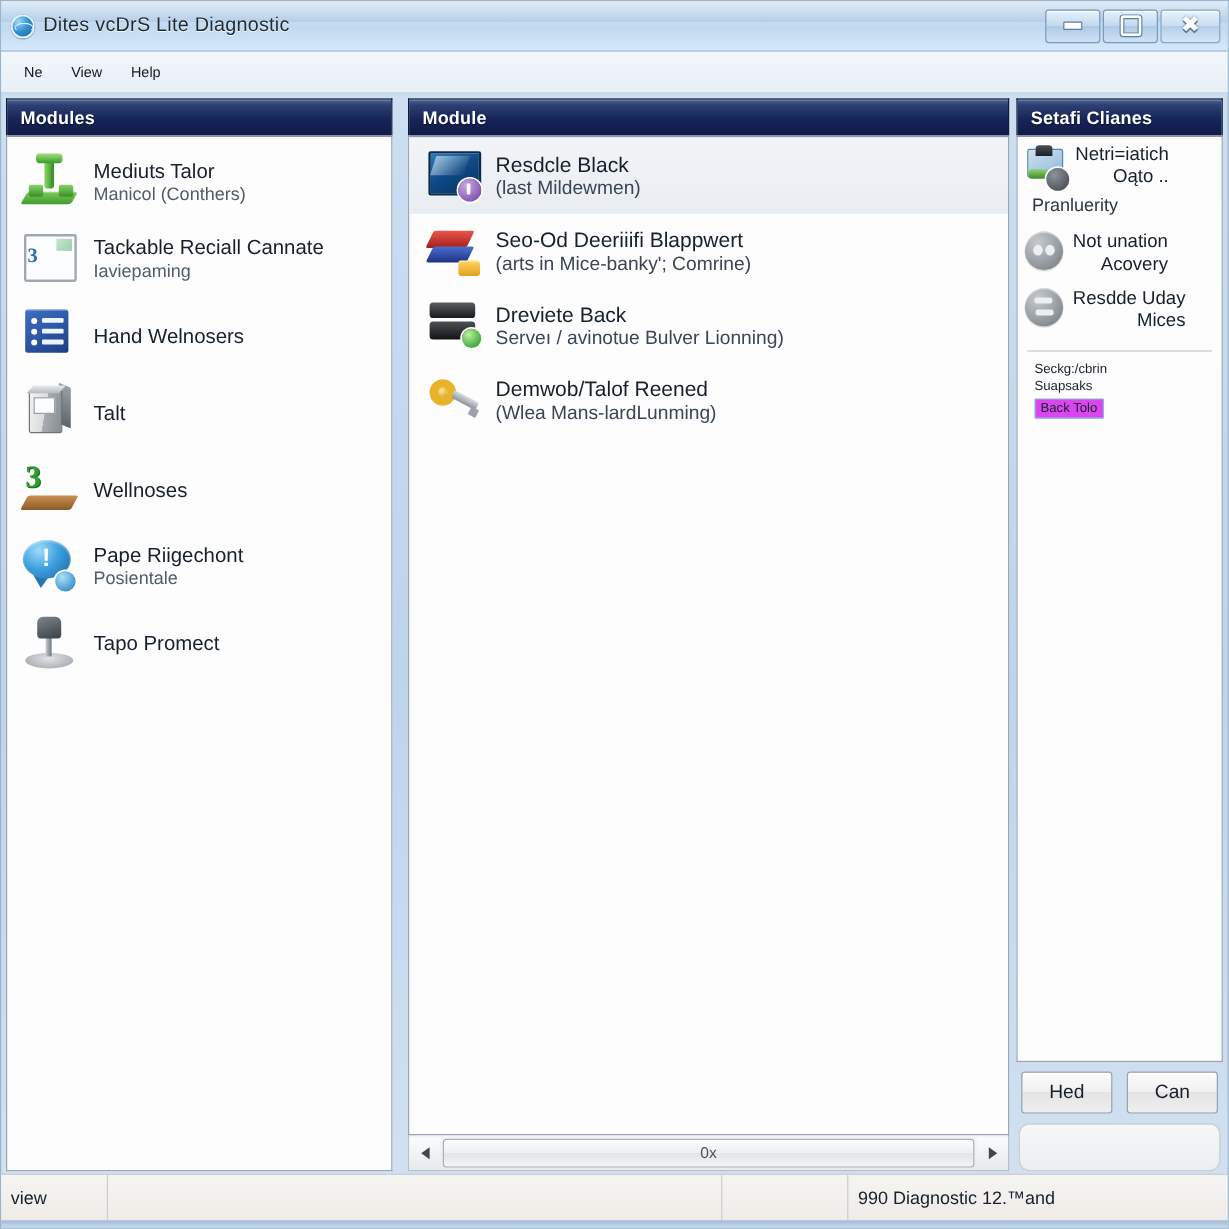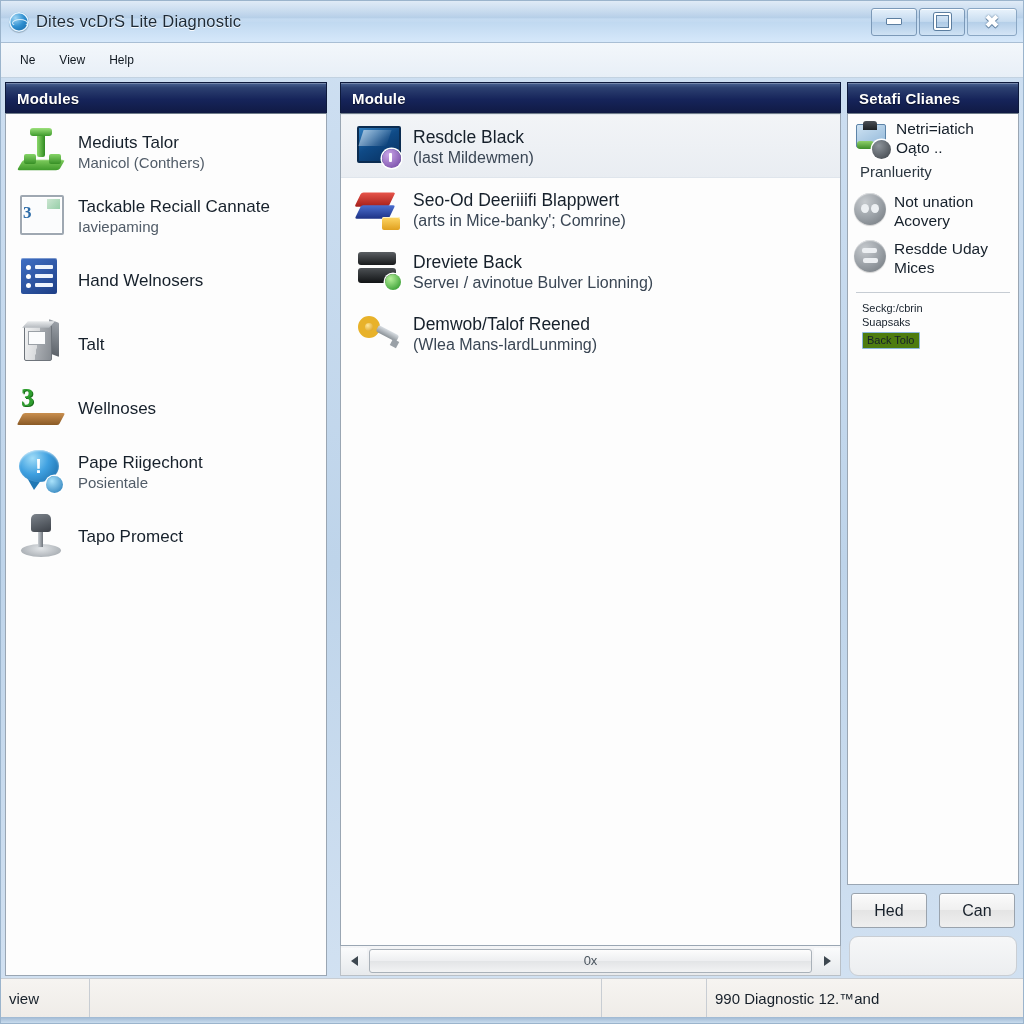--- a/index.html
+++ b/index.html
@@ -227,28 +227,28 @@
   .rb-ico{flex:0 0 32px;height:32px;border-radius:50%;position:relative;
     background:radial-gradient(circle at 34% 28%,#c6cace 0%,#9aa0a6 52%,#6f757b 100%);
     box-shadow:inset 0 1px 1px rgba(255,255,255,.6),0 1px 1px rgba(0,0,0,.18);}
   .rb-ico .m1{position:absolute;left:7px;top:11px;width:8px;height:9px;border-radius:50%;background:#eceff2;}
   .rb-ico .m2{position:absolute;right:7px;top:11px;width:8px;height:9px;border-radius:50%;background:#eceff2;}
   .rb-ico.alt .m1{left:8px;top:8px;width:15px;height:5px;border-radius:2px;}
   .rb-ico.alt .m2{right:8px;top:18px;width:15px;height:5px;border-radius:2px;}
 
   
   .rp-row{display:flex;align-items:flex-start;gap:8px;padding:6px 4px 4px 6px;}
-  .rp-row .rp-txt{min-width:0;}
+  .rp-row .rp-txt{min-width:0;text-align:right;}
   .rp-t{font-size:15.5px;color:#16202b;line-height:1.2;white-space:nowrap;}
   .rp-sub{font-size:15px;color:#2b3640;padding:2px 4px 6px 12px;line-height:1.2;white-space:nowrap;}
   .rp-divider{height:1px;background:#c6ccd3;margin:10px 8px 8px 8px;}
   .rp-links{padding:0 4px 0 14px;}
   .rp-link{font-size:11px;color:#16202b;line-height:1.35;white-space:nowrap;}
   .rp-link.selected{
-    display:inline-block;background:#4d7c0f;border:1px solid #8bb7dd;
+    display:inline-block;background:#d946ef;border:1px solid #8bb7dd;
     padding:0 4px;border-radius:1px;
   }
 
   
   .rp-buttons{
     flex:0 0 auto;display:flex;gap:12px;justify-content:space-between;
     padding:8px 4px 6px 4px;
   }
   .btn{
     flex:1 1 0;height:33px;border:1px solid #9aa3ad;border-radius:3px;

